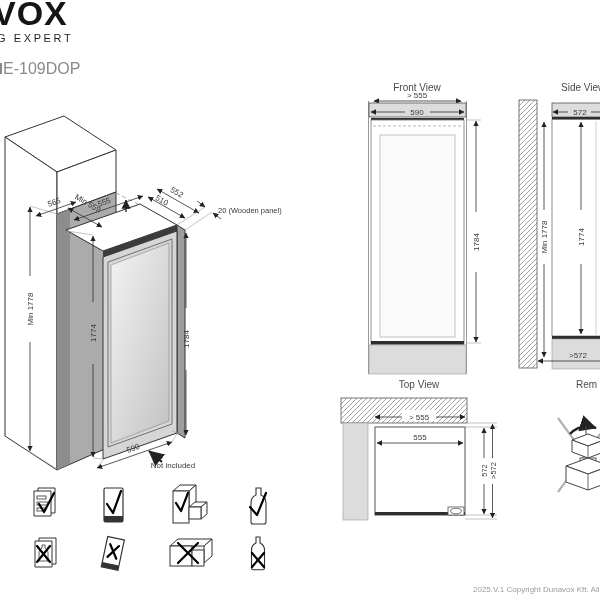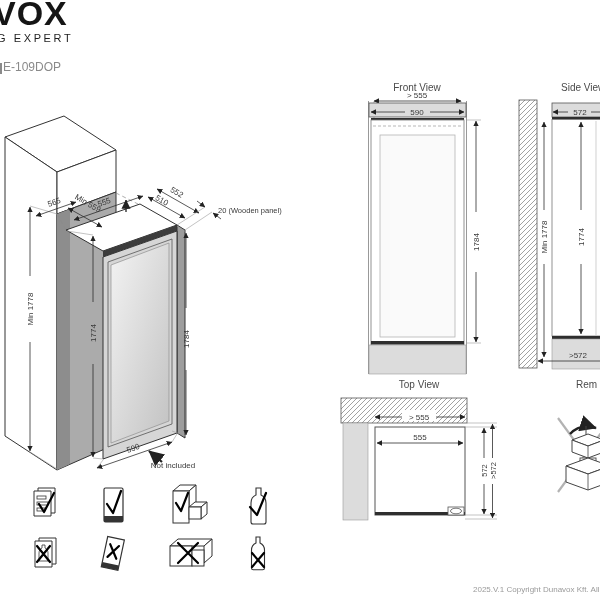--- a/index.html
+++ b/index.html
@@ -1,21 +1,21 @@
 <!DOCTYPE html>
 <html><head>
 <meta charset="utf-8">
 <style>
   html,body{margin:0;padding:0;}
   body{width:600px;height:600px;overflow:hidden;position:relative;background:#fff;
        font-family:"Liberation Sans", sans-serif;}
   .abs{position:absolute;}
   .brand{left:-7px;top:-6px;font-size:34px;font-weight:bold;letter-spacing:1px;color:#151515;white-space:nowrap;}
   .tagline{left:-3px;top:32px;font-size:11px;letter-spacing:2.6px;color:#1d1d1d;font-weight:500;white-space:nowrap;}
-  .model{left:3px;top:60px;font-size:12px;color:#8a8a8a;white-space:nowrap;}
+  .model{left:3px;top:60px;font-size:16px;color:#8a8a8a;white-space:nowrap;}
   .model-clip{left:0;top:63px;width:2px;height:11px;background:#8a8a8a;}
   .copyright{left:473px;top:585px;font-size:8px;color:#9a9a9a;white-space:nowrap;}
   svg{position:absolute;left:0;top:0;}
   text{font-family:"Liberation Sans", sans-serif;fill:#3a3a3a;}
   .dim{font-size:8px;}
   .dimS{font-size:7.5px;}
   .vtitle{font-size:10px;fill:#4a4a4a;}
   .thin{stroke:#9a9a9a;stroke-width:0.6;fill:none;}
   .dln{stroke:#2f2f2f;stroke-width:0.8;fill:none;}
   .edge{stroke:#333;stroke-width:1;fill:#fff;}

